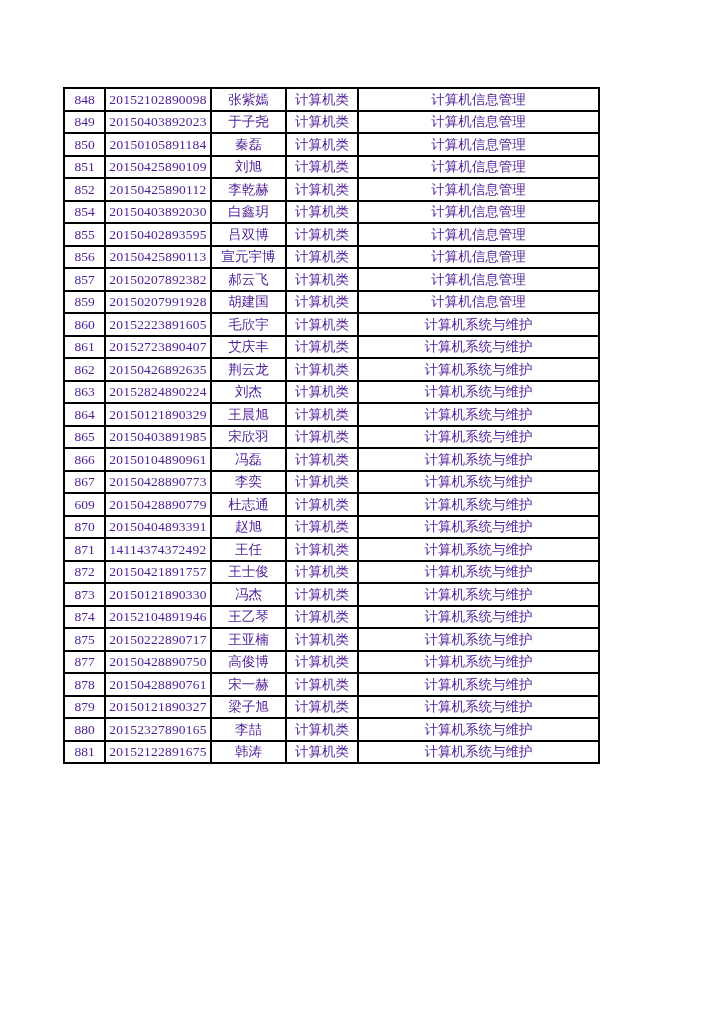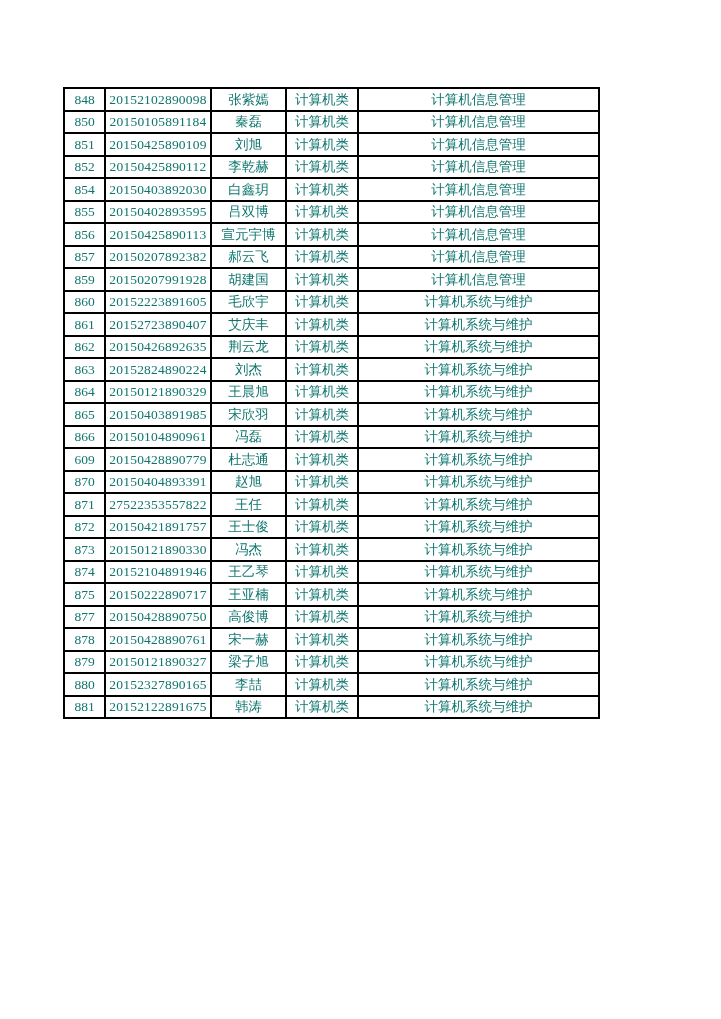--- a/index.html
+++ b/index.html
@@ -7,21 +7,21 @@
     padding: 0;
     background: #ffffff;
   }
   .page {
     position: relative;
     width: 721px;
     height: 1019px;
     background: #ffffff;
     overflow: hidden;
     font-family: "Liberation Serif", "DejaVu Serif", serif;
-    color: #0f766e;
+    color: #4c1d95;
   }
   table.roster {
     position: absolute;
     left: 63px;
     top: 87px;
     width: 535px;
     border-collapse: collapse;
     table-layout: fixed;
     font-size: 13.5px;
   }
@@ -56,20 +56,27 @@
     </colgroup>
     <tbody>
         <tr>
           <td class="cell-index">848</td>
           <td class="cell-id">20152102890098</td>
           <td class="cell-name">张紫嫣</td>
           <td class="cell-category">计算机类</td>
           <td class="cell-major">计算机信息管理</td>
         </tr>
         <tr>
+          <td class="cell-index">849</td>
+          <td class="cell-id">20150403892023</td>
+          <td class="cell-name">于子尧</td>
+          <td class="cell-category">计算机类</td>
+          <td class="cell-major">计算机信息管理</td>
+        </tr>
+        <tr>
           <td class="cell-index">850</td>
           <td class="cell-id">20150105891184</td>
           <td class="cell-name">秦磊</td>
           <td class="cell-category">计算机类</td>
           <td class="cell-major">计算机信息管理</td>
         </tr>
         <tr>
           <td class="cell-index">851</td>
           <td class="cell-id">20150425890109</td>
           <td class="cell-name">刘旭</td>
@@ -161,36 +168,43 @@
           <td class="cell-major">计算机系统与维护</td>
         </tr>
         <tr>
           <td class="cell-index">866</td>
           <td class="cell-id">20150104890961</td>
           <td class="cell-name">冯磊</td>
           <td class="cell-category">计算机类</td>
           <td class="cell-major">计算机系统与维护</td>
         </tr>
         <tr>
+          <td class="cell-index">867</td>
+          <td class="cell-id">20150428890773</td>
+          <td class="cell-name">李奕</td>
+          <td class="cell-category">计算机类</td>
+          <td class="cell-major">计算机系统与维护</td>
+        </tr>
+        <tr>
           <td class="cell-index">609</td>
           <td class="cell-id">20150428890779</td>
           <td class="cell-name">杜志通</td>
           <td class="cell-category">计算机类</td>
           <td class="cell-major">计算机系统与维护</td>
         </tr>
         <tr>
           <td class="cell-index">870</td>
           <td class="cell-id">20150404893391</td>
           <td class="cell-name">赵旭</td>
           <td class="cell-category">计算机类</td>
           <td class="cell-major">计算机系统与维护</td>
         </tr>
         <tr>
           <td class="cell-index">871</td>
-          <td class="cell-id">27522353557822</td>
+          <td class="cell-id">14114374372492</td>
           <td class="cell-name">王任</td>
           <td class="cell-category">计算机类</td>
           <td class="cell-major">计算机系统与维护</td>
         </tr>
         <tr>
           <td class="cell-index">872</td>
           <td class="cell-id">20150421891757</td>
           <td class="cell-name">王士俊</td>
           <td class="cell-category">计算机类</td>
           <td class="cell-major">计算机系统与维护</td>

